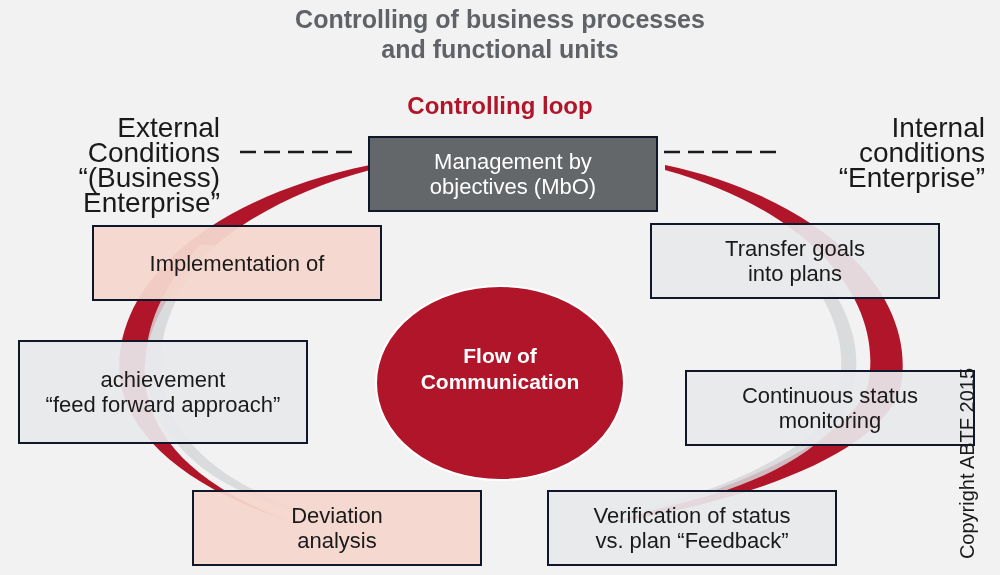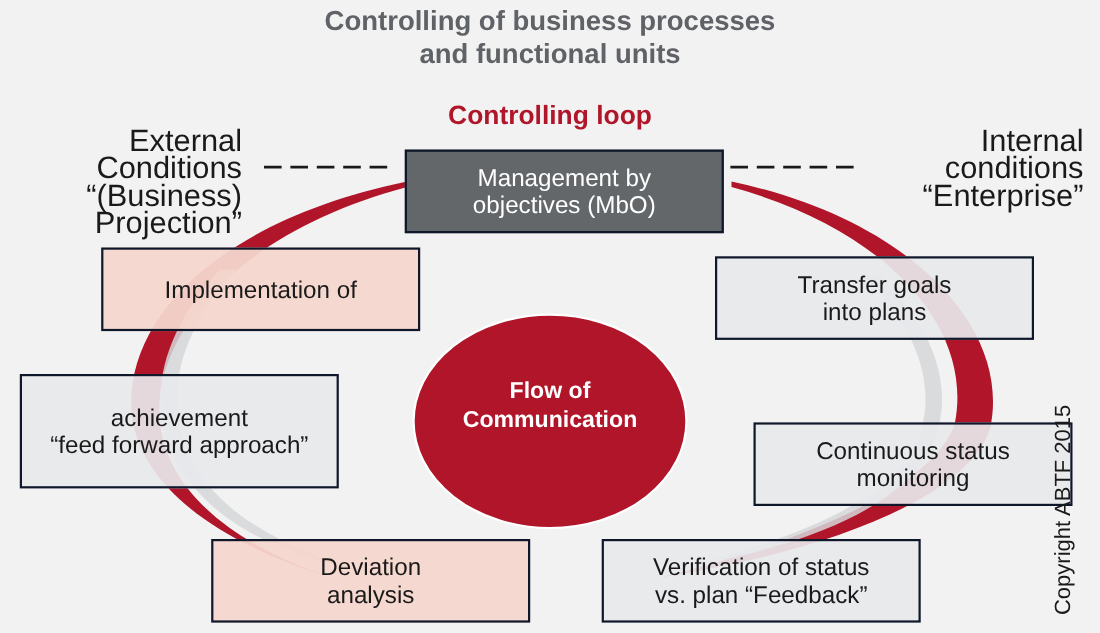--- a/index.html
+++ b/index.html
@@ -45,43 +45,43 @@
 <div class="abs title">
   <div>Controlling of business processes</div>
   <div>and functional units</div>
 </div>
 <div class="abs loop-title">Controlling loop</div>
 
 <div class="abs cond" style="left:40px; top:115px; width:180px;">
   <div>External</div>
   <div>Conditions</div>
   <div>“(Business)</div>
-  <div>Projection”</div>
+  <div>Enterprise”</div>
 </div>
 <div class="abs cond" style="left:800px; top:115px; width:185px;">
   <div>Internal</div>
   <div>conditions</div>
   <div>“Enterprise”</div>
 </div>
 
 <div class="box dark" style="left:368px; top:136px; width:290px; height:76px;">
   <div>
       <div>Management by</div>
       <div>objectives (MbO)</div>
     </div>
 </div>
 
-<div class="box grey" style="left:650px; top:233px; width:290px; height:76px;">
+<div class="box grey" style="left:650px; top:223px; width:290px; height:76px;">
   <div>
       <div>Transfer goals</div>
       <div>into plans</div>
     </div>
 </div>
 
-<div class="box grey" style="left:685px; top:384px; width:290px; height:76px;">
+<div class="box grey" style="left:685px; top:370px; width:290px; height:76px;">
   <div>
       <div>Continuous status</div>
       <div>monitoring</div>
     </div>
 </div>
 
 <div class="box grey" style="left:547px; top:490px; width:290px; height:76px;">
   <div>
       <div>Verification of status</div>
       <div>vs. plan “Feedback”</div>

